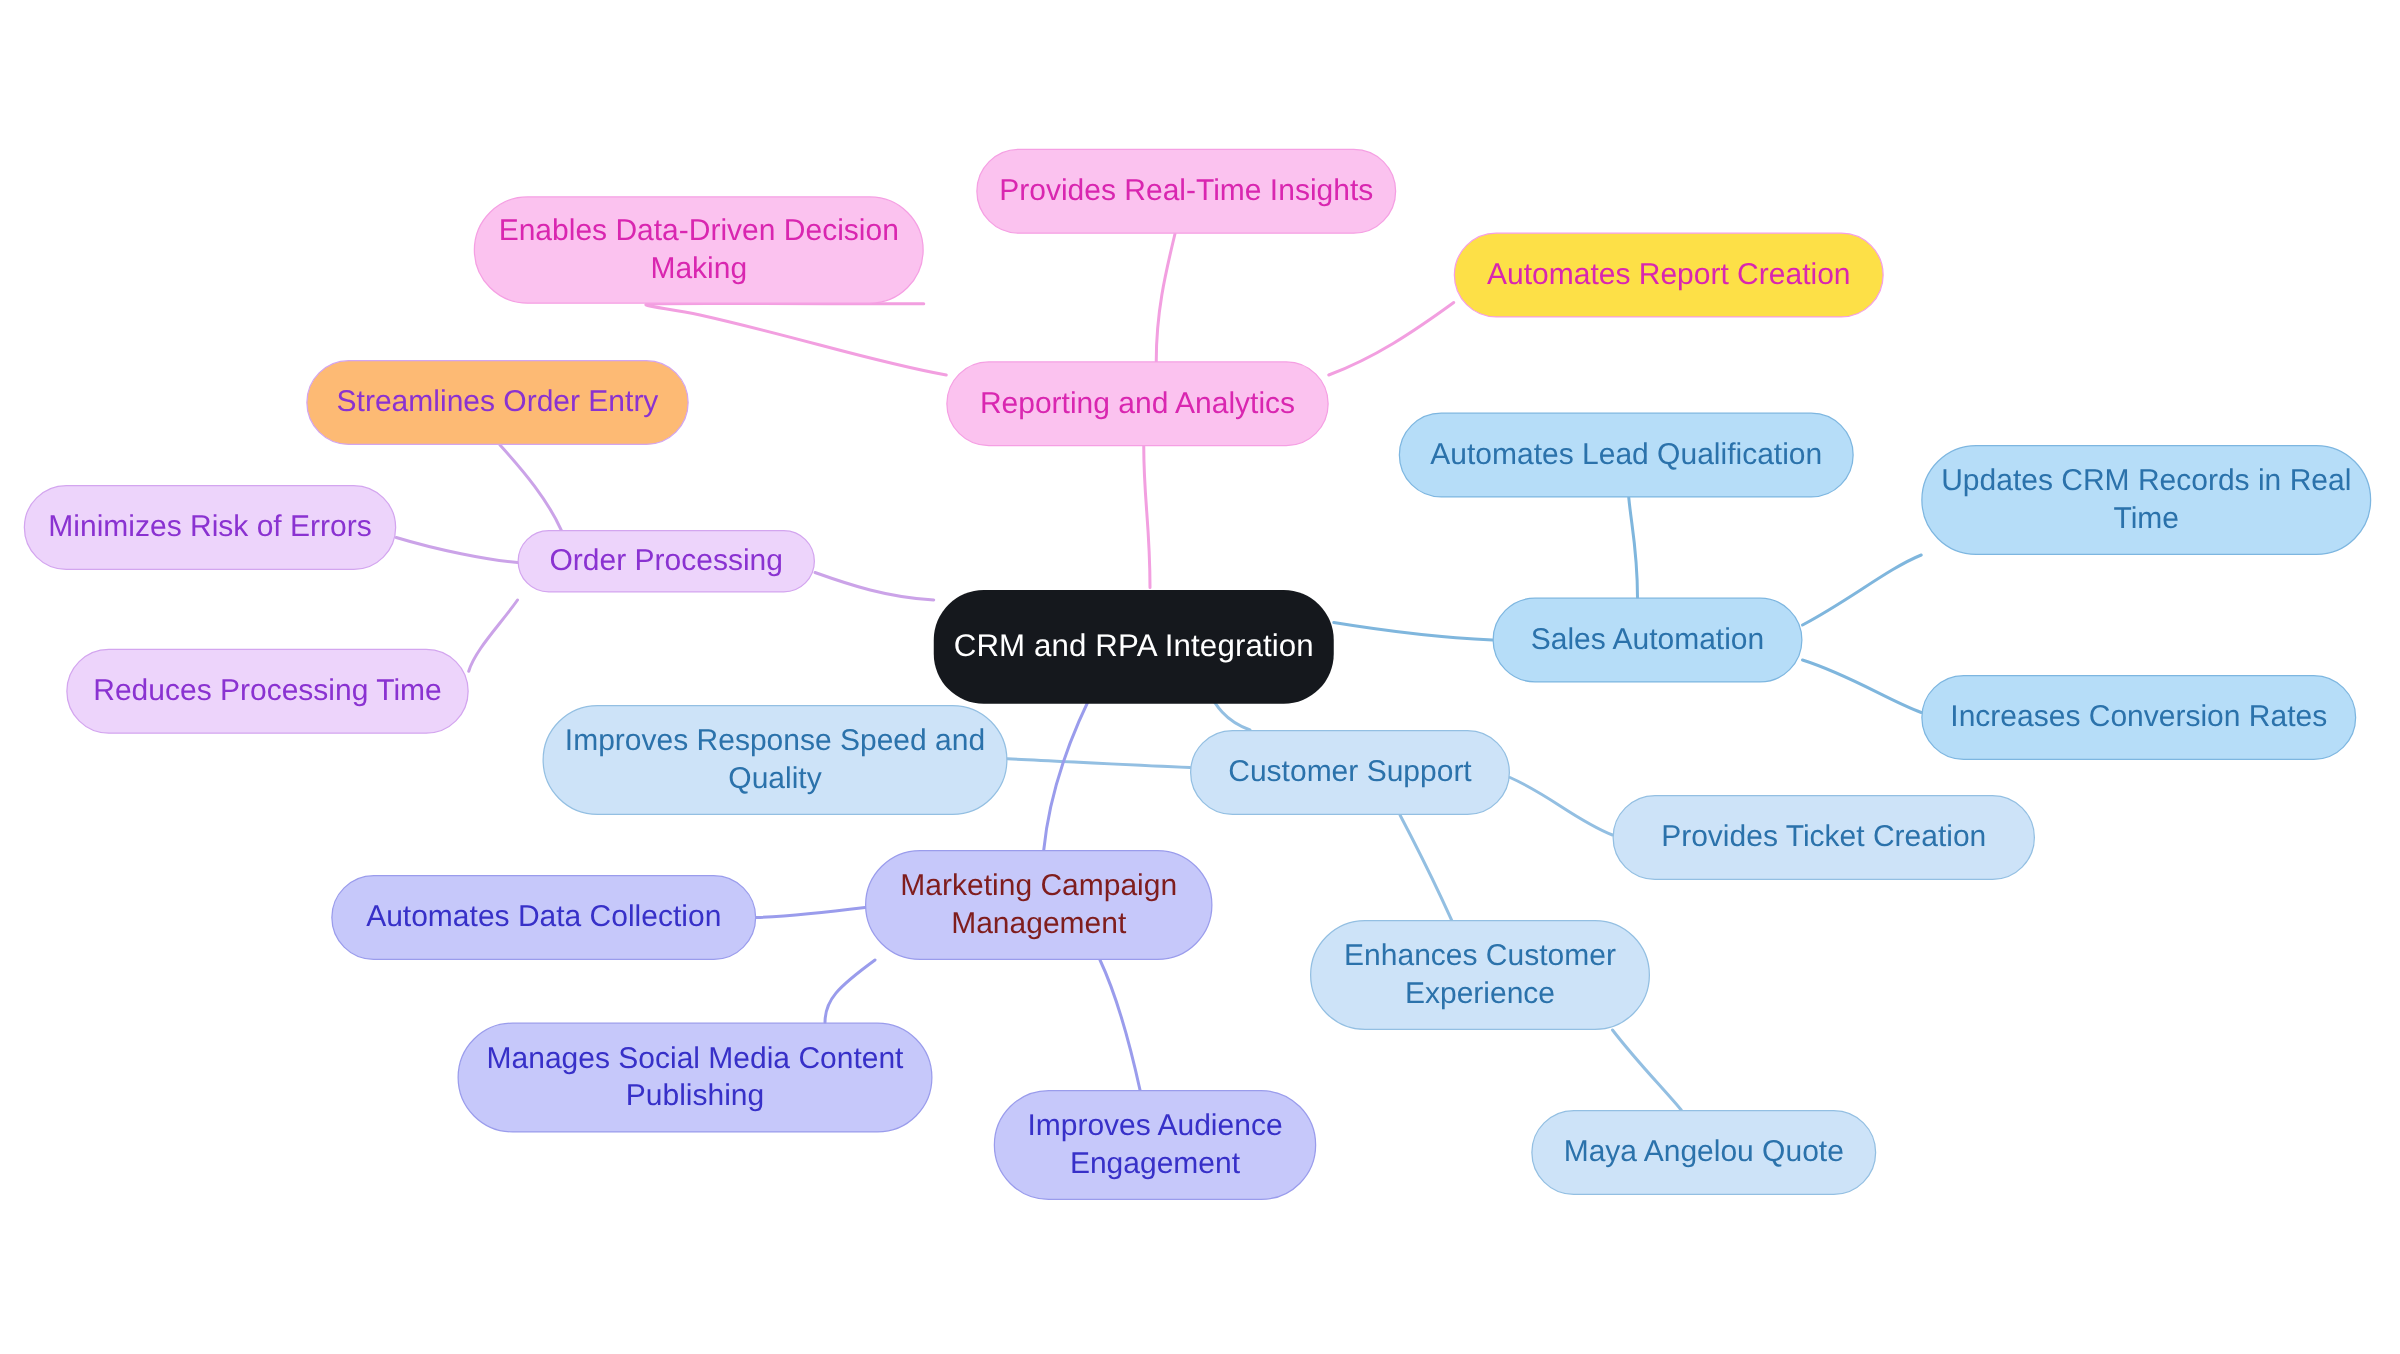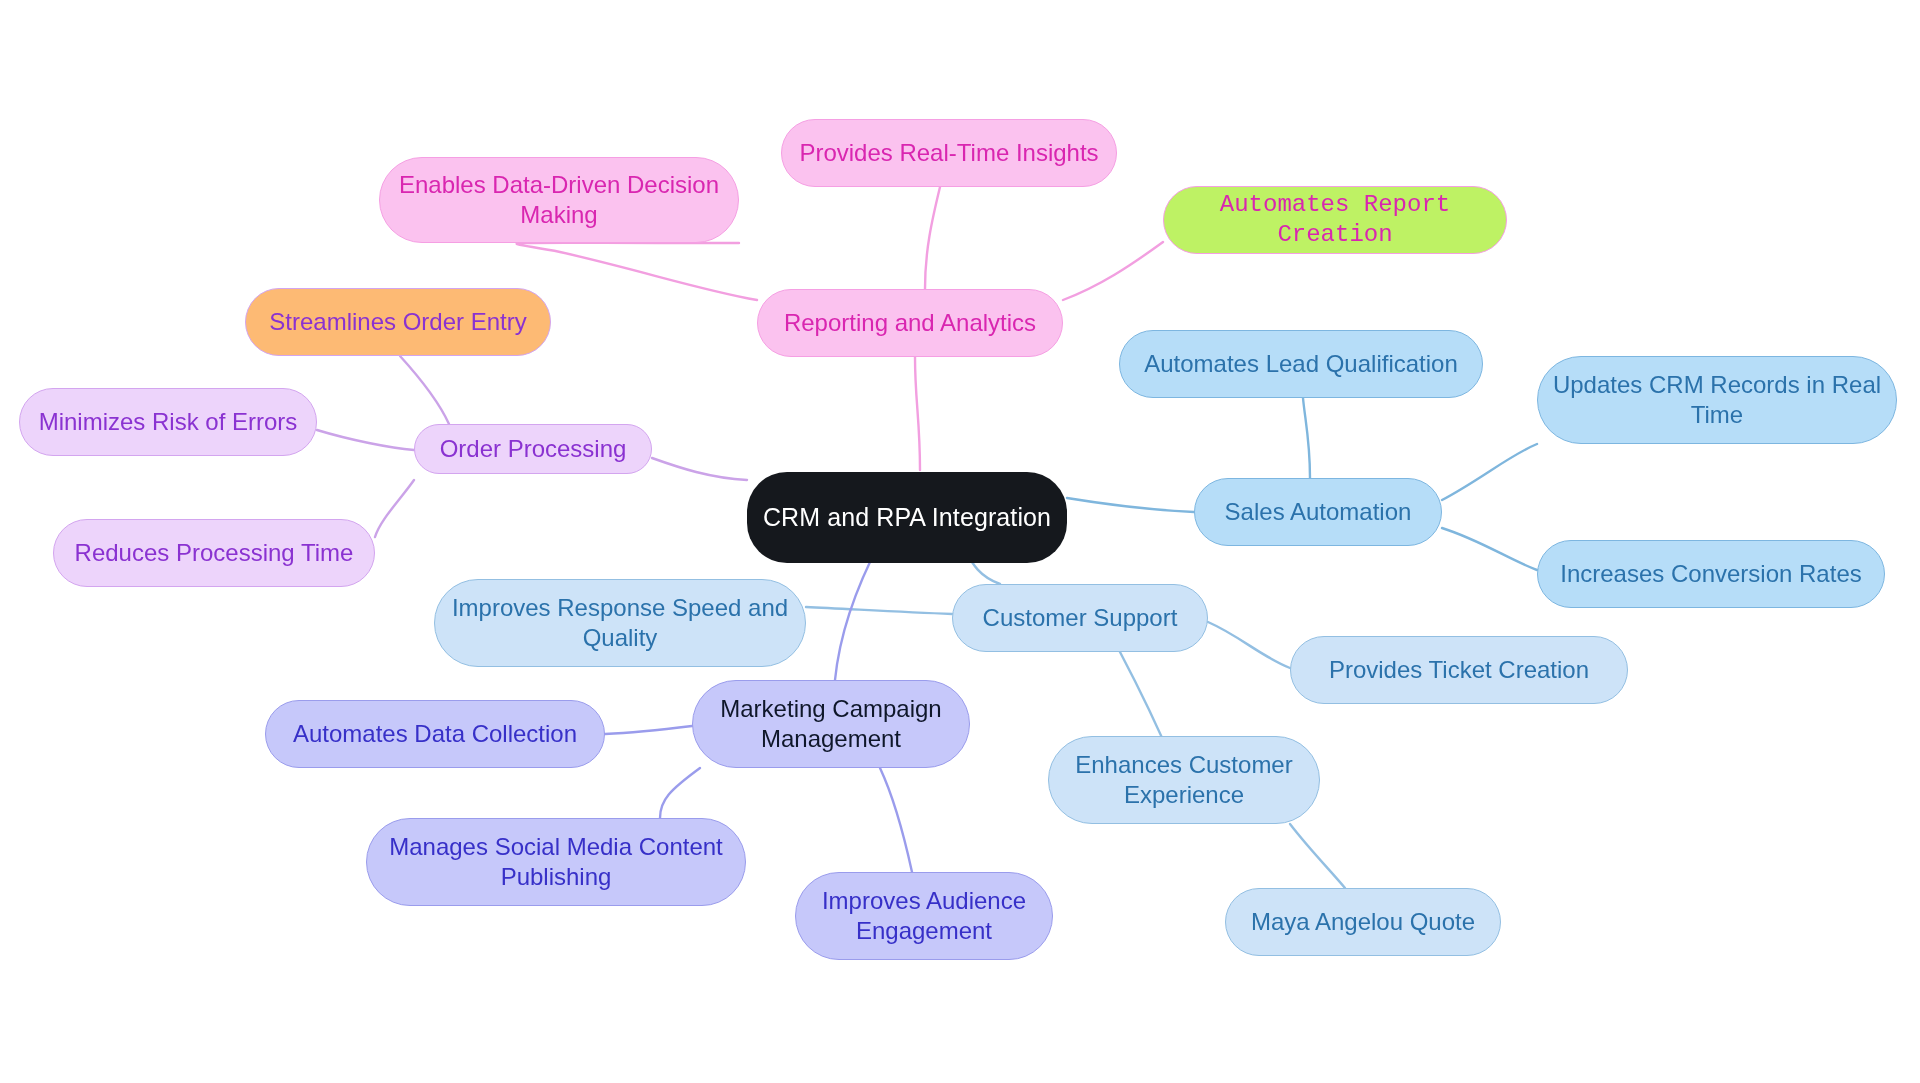--- a/index.html
+++ b/index.html
@@ -79,38 +79,38 @@
       <path d="M 692 726 C 660 730 630 733 605 734" fill="none" stroke="#9a9cec" stroke-width="2.4" stroke-linecap="round"></path>
       <path d="M 700 768 C 670 790 660 800 660 818" fill="none" stroke="#9a9cec" stroke-width="2.4" stroke-linecap="round"></path>
       <path d="M 880 768 C 895 800 905 840 912 872" fill="none" stroke="#9a9cec" stroke-width="2.4" stroke-linecap="round"></path>
     </svg>
   <div id="node-layer">
       <div class="node node-root" style="left: 747px; top: 472px; width: 320px; height: 91px; background: rgb(21, 24, 29); color: rgb(255, 255, 255); border-color: rgb(21, 24, 29);"><span>CRM and RPA Integration</span></div>
       <div class="node node-branch" style="left: 757px; top: 289px; width: 306px; height: 68px; background: rgb(251, 194, 239); color: rgb(217, 38, 176); border-color: rgb(245, 159, 227);"><span>Reporting and Analytics</span></div>
       <div class="node node-leaf" style="left: 781px; top: 119px; width: 336px; height: 68px; background: rgb(251, 194, 239); color: rgb(217, 38, 176); border-color: rgb(245, 159, 227);"><span>Provides Real-Time Insights</span></div>
       <div class="node node-leaf" style="left: 379px; top: 157px; width: 360px; height: 86px; background: rgb(251, 194, 239); color: rgb(217, 38, 176); border-color: rgb(245, 159, 227);"><span>Enables Data-Driven Decision
 Making</span></div>
-      <div class="node node-leaf" style="left: 1163px; top: 186px; width: 344px; height: 68px; background: #bef264; color: rgb(217, 38, 176); border-color: rgb(245, 159, 227); font-family: Liberation Mono, monospace;"><span>Automates Report Creation</span></div>
+      <div class="node node-leaf" style="left: 1163px; top: 186px; width: 344px; height: 68px; background: #fde047; color: rgb(217, 38, 176); border-color: rgb(245, 159, 227);"><span>Automates Report Creation</span></div>
       <div class="node node-branch" style="left: 414px; top: 424px; width: 238px; height: 50px; background: rgb(237, 212, 251); color: rgb(138, 50, 209); border-color: rgb(211, 165, 239);"><span>Order Processing</span></div>
       <div class="node node-leaf" style="left: 245px; top: 288px; width: 306px; height: 68px; background: #fdba74; color: rgb(138, 50, 209); border-color: rgb(211, 165, 239);"><span>Streamlines Order Entry</span></div>
       <div class="node node-leaf" style="left: 19px; top: 388px; width: 298px; height: 68px; background: rgb(237, 212, 251); color: rgb(138, 50, 209); border-color: rgb(211, 165, 239);"><span>Minimizes Risk of Errors</span></div>
       <div class="node node-leaf" style="left: 53px; top: 519px; width: 322px; height: 68px; background: rgb(237, 212, 251); color: rgb(138, 50, 209); border-color: rgb(211, 165, 239);"><span>Reduces Processing Time</span></div>
       <div class="node node-branch" style="left: 1194px; top: 478px; width: 248px; height: 68px; background: rgb(182, 221, 248); color: rgb(43, 114, 171); border-color: rgb(125, 182, 224);"><span>Sales Automation</span></div>
       <div class="node node-leaf" style="left: 1119px; top: 330px; width: 364px; height: 68px; background: rgb(182, 221, 248); color: rgb(43, 114, 171); border-color: rgb(125, 182, 224);"><span>Automates Lead Qualification</span></div>
       <div class="node node-leaf" style="left: 1537px; top: 356px; width: 360px; height: 88px; background: rgb(182, 221, 248); color: rgb(43, 114, 171); border-color: rgb(125, 182, 224);"><span>Updates CRM Records in Real
 Time</span></div>
       <div class="node node-leaf" style="left: 1537px; top: 540px; width: 348px; height: 68px; background: rgb(182, 221, 248); color: rgb(43, 114, 171); border-color: rgb(125, 182, 224);"><span>Increases Conversion Rates</span></div>
       <div class="node node-branch" style="left: 952px; top: 584px; width: 256px; height: 68px; background: rgb(205, 227, 248); color: rgb(43, 114, 171); border-color: rgb(147, 191, 226);"><span>Customer Support</span></div>
-      <div class="node node-leaf" style="left: 434px; top: 564px; width: 372px; height: 88px; background: rgb(205, 227, 248); color: rgb(43, 114, 171); border-color: rgb(147, 191, 226); margin-top: 15px;"><span>Improves Response Speed and
+      <div class="node node-leaf" style="left: 434px; top: 564px; width: 372px; height: 88px; background: rgb(205, 227, 248); color: rgb(43, 114, 171); border-color: rgb(147, 191, 226);"><span>Improves Response Speed and
 Quality</span></div>
       <div class="node node-leaf" style="left: 1290px; top: 636px; width: 338px; height: 68px; background: rgb(205, 227, 248); color: rgb(43, 114, 171); border-color: rgb(147, 191, 226);"><span>Provides Ticket Creation</span></div>
       <div class="node node-leaf" style="left: 1048px; top: 736px; width: 272px; height: 88px; background: rgb(205, 227, 248); color: rgb(43, 114, 171); border-color: rgb(147, 191, 226);"><span>Enhances Customer
 Experience</span></div>
       <div class="node node-leaf" style="left: 1225px; top: 888px; width: 276px; height: 68px; background: rgb(205, 227, 248); color: rgb(43, 114, 171); border-color: rgb(147, 191, 226);"><span>Maya Angelou Quote</span></div>
-      <div class="node node-branch" style="left: 692px; top: 680px; width: 278px; height: 88px; background: rgb(198, 200, 250); color: #0f172a; border-color: rgb(154, 156, 236);"><span>Marketing Campaign
+      <div class="node node-branch" style="left: 692px; top: 680px; width: 278px; height: 88px; background: rgb(198, 200, 250); color: #7f1d1d; border-color: rgb(154, 156, 236);"><span>Marketing Campaign
 Management</span></div>
       <div class="node node-leaf" style="left: 265px; top: 700px; width: 340px; height: 68px; background: rgb(198, 200, 250); color: rgb(55, 48, 200); border-color: rgb(154, 156, 236);"><span>Automates Data Collection</span></div>
       <div class="node node-leaf" style="left: 366px; top: 818px; width: 380px; height: 88px; background: rgb(198, 200, 250); color: rgb(55, 48, 200); border-color: rgb(154, 156, 236);"><span>Manages Social Media Content
 Publishing</span></div>
       <div class="node node-leaf" style="left: 795px; top: 872px; width: 258px; height: 88px; background: rgb(198, 200, 250); color: rgb(55, 48, 200); border-color: rgb(154, 156, 236);"><span>Improves Audience
 Engagement</span></div>
     </div>
 </div>
 
 </body></html>

